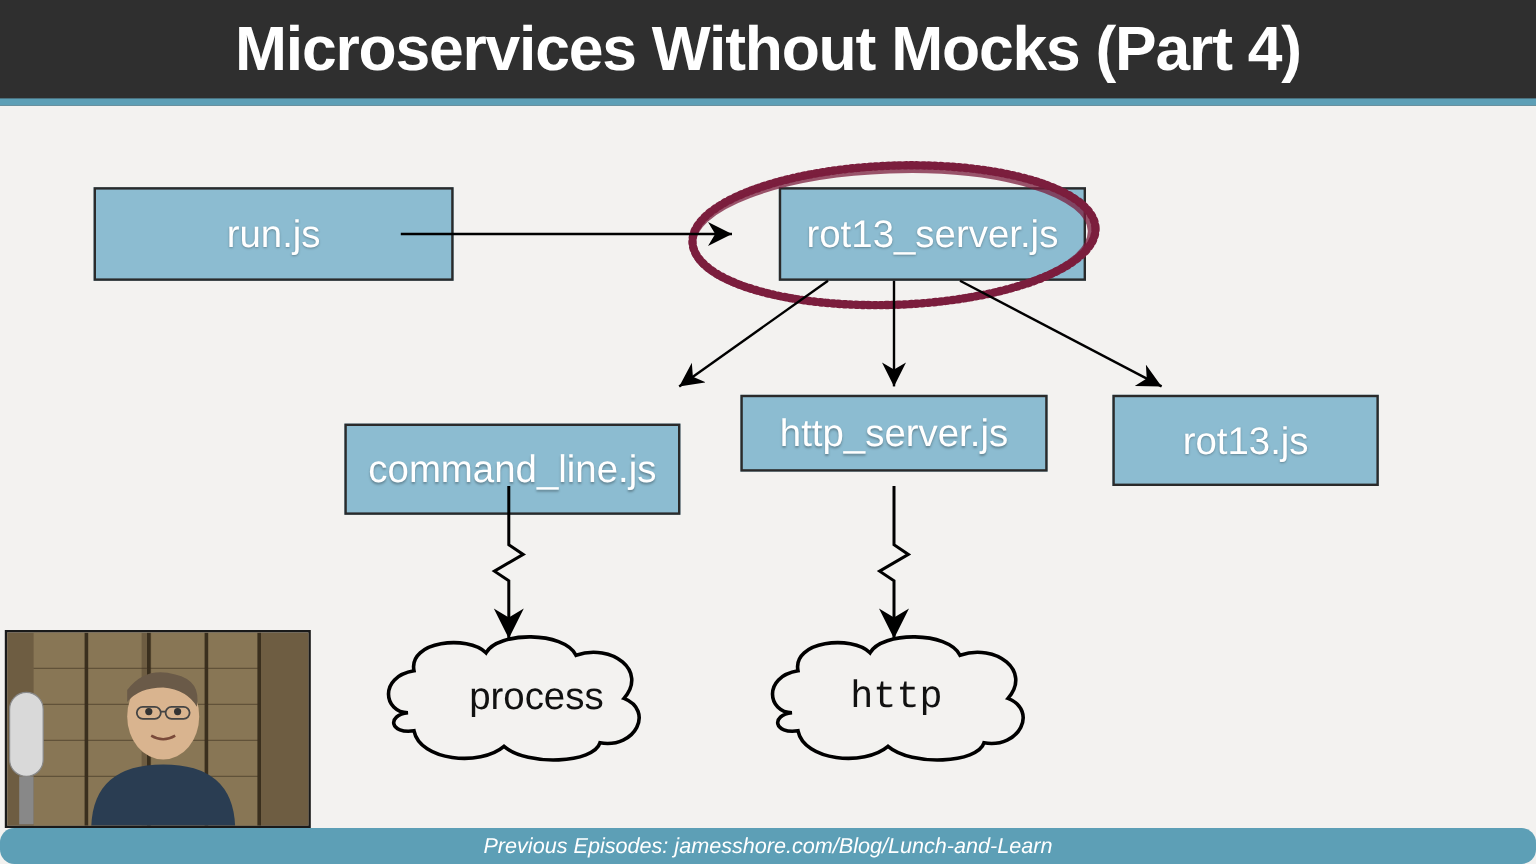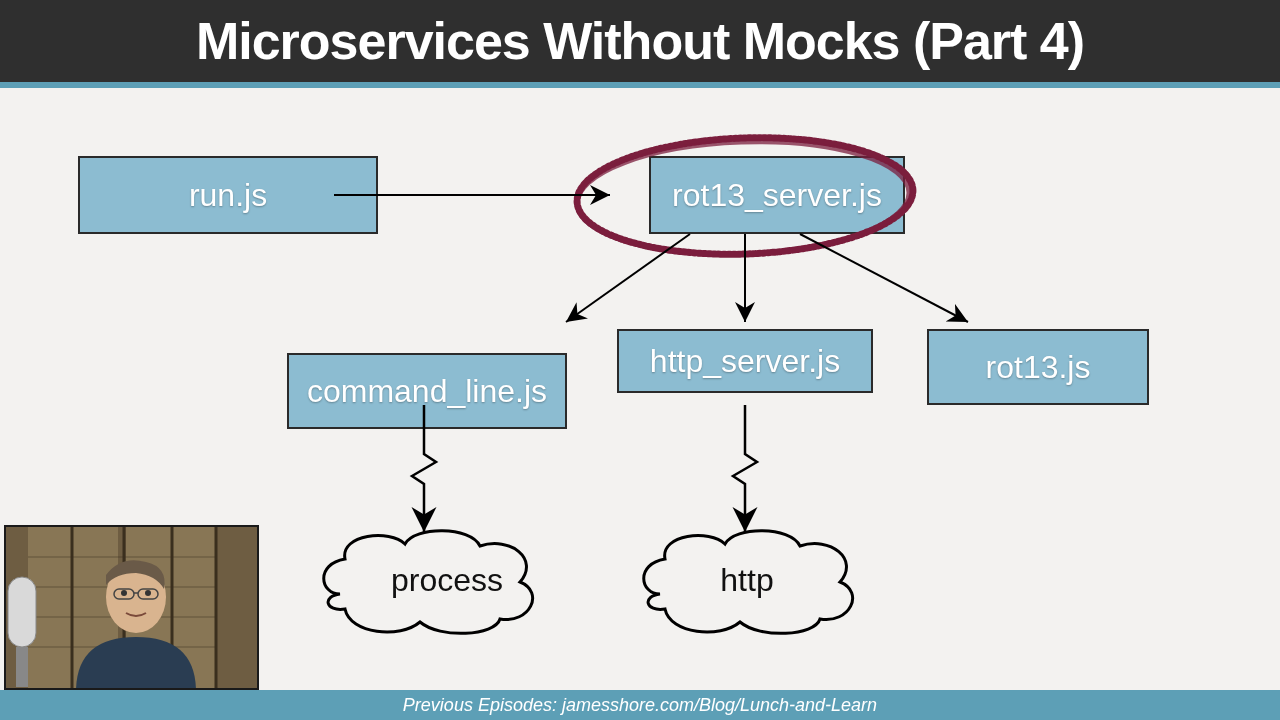--- a/index.html
+++ b/index.html
@@ -52,20 +52,21 @@
     left: 0;
     width: 100%;
     height: 30px;
     background: #5d9fb6;
     display: flex;
     align-items: center;
     justify-content: center;
     color: #ffffff;
     font-size: 18px;
     font-style: italic;
+    border-radius: 12px;
   }
   .webcam {
     position: absolute;
     left: 4px;
     bottom: 30px;
     width: 255px;
     height: 165px;
     border: 2px solid #1a1a1a;
     background: linear-gradient(135deg, #8b7355 0%, #a0906f 30%, #7a6a4f 70%, #5f5140 100%);
     overflow: hidden;
@@ -158,21 +159,21 @@
                C 865 498 850 530 820 525
                C 815 542 760 545 740 528
                C 720 545 670 540 665 515
                C 645 518 642 502 660 500 Z" fill="#f3f2f0" stroke="#000" stroke-width="3"></path>
     </g>
   </svg>
 
   <div style="position:absolute;left:327px;top:468px;width:200px;text-align:center;font-size:32px;color:#111;padding-left:40px;">
     <span>process</span>
   </div>
-  <div style="position:absolute;left:647px;top:468px;width:200px;text-align:center;font-size:32px;color:#111;">
+  <div style="position:absolute;left:647px;top:468px;width:200px;text-align:center;font-size:32px;color:#111;font-family:Liberation Mono, monospace;">
     <span>http</span>
   </div>
 
 </div>
 
 <div class="webcam">
   <svg width="255" height="165" viewBox="0 0 255 165">
 
     <rect x="0" y="0" width="255" height="165" fill="#6e5d42"></rect>
     <rect x="22" y="0" width="90" height="165" fill="#9a8762" opacity="0.6"></rect>

